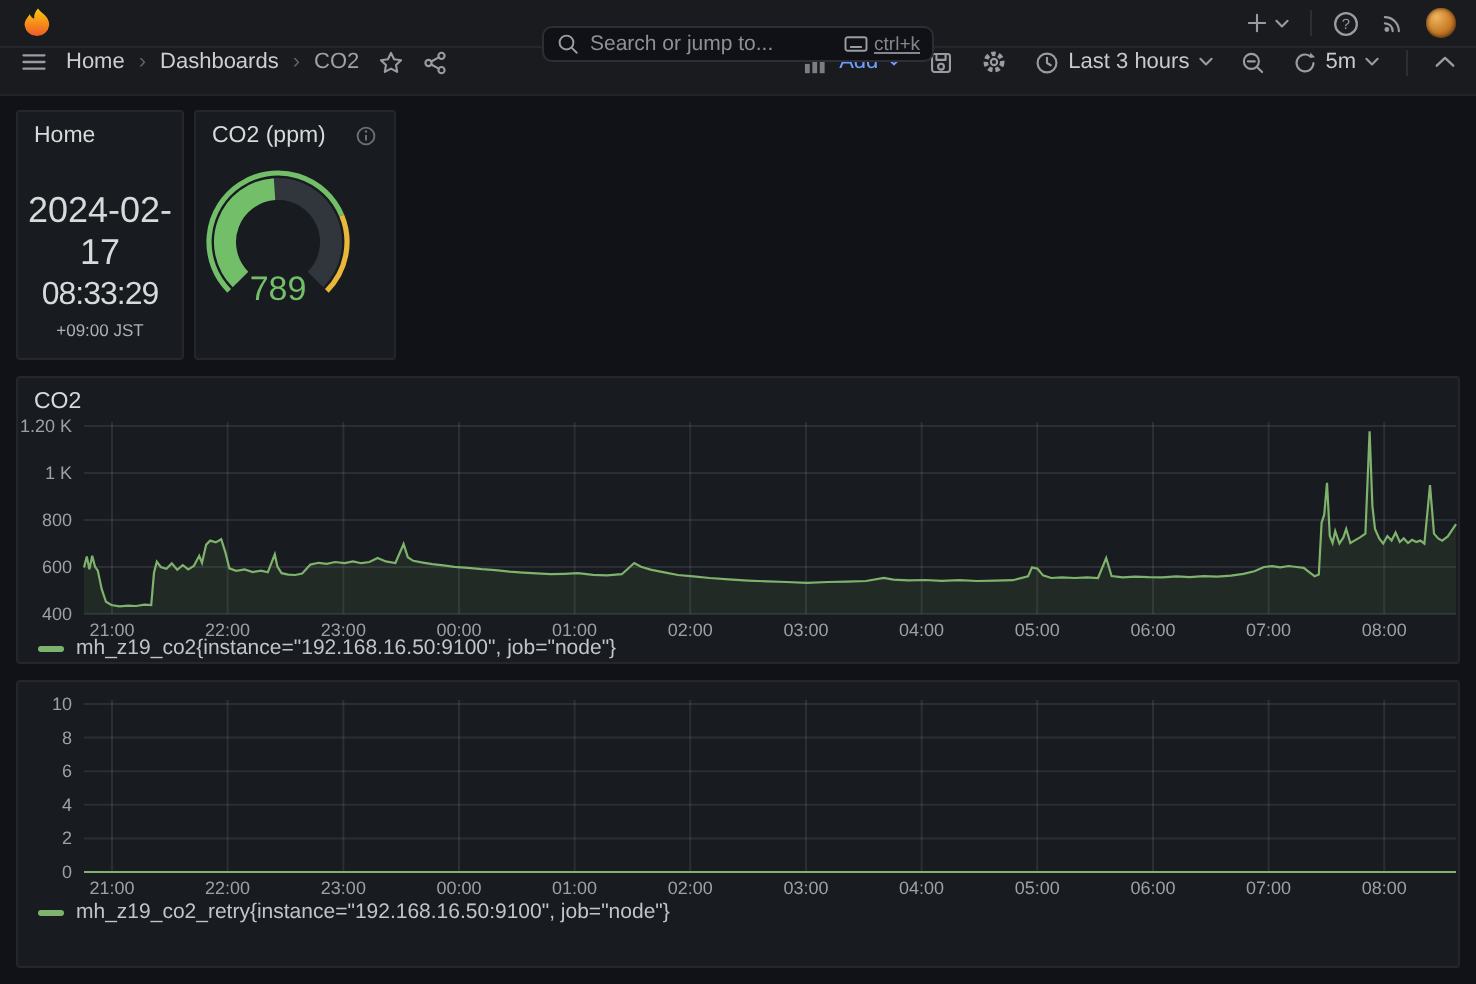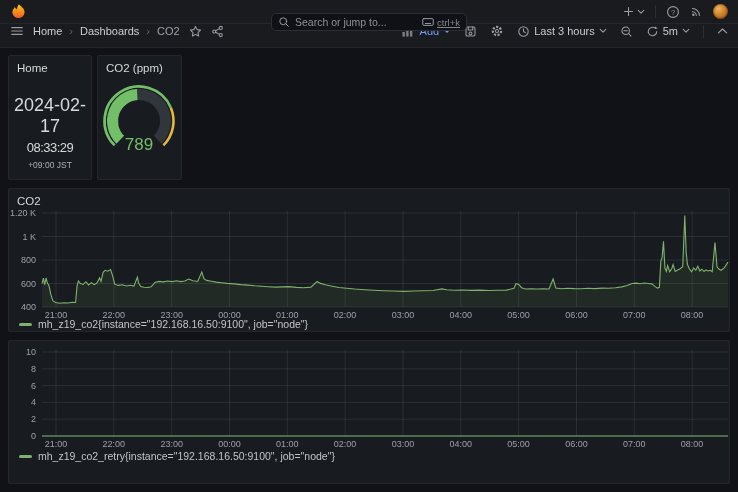--- a/index.html
+++ b/index.html
@@ -31,25 +31,25 @@
   .sn-right{margin-left:auto;display:flex;align-items:center;gap:13px;}
   .ctl{display:flex;align-items:center;gap:4px;color:#c9cad0;font-size:11px;cursor:pointer;}
   .blue{color:#6e9fff;font-weight:500;}
   
   .dash{padding:7px 8px 8px 8px;}
   .row{display:flex;gap:5px;margin-bottom:8px;}
   .panel{background:#181b1f;border:1px solid #25262c;border-radius:2px;box-sizing:border-box;}
   .p-header{display:flex;align-items:center;padding:5px 8px 1px 8px;height:14px;}
   .p-title{font-size:11.5px;font-weight:500;color:#d8d9da;white-space:nowrap;}
   .p-time{width:84px;height:125px;}
-  .p-gauge{width:85px;height:125px;}
+  .p-gauge{width:101px;height:125px;}
   .time-body{display:flex;flex-direction:column;align-items:center;justify-content:center;
     height:92px;padding-top:10px;text-align:center;}
   .t-date{font-size:18px;color:#d8d9da;}
-  .t-time{font-size:13px;color:#d8d9da;letter-spacing:-0.5px;line-height:22px;}
+  .t-time{font-size:16px;color:#d8d9da;letter-spacing:-0.5px;line-height:22px;}
   .t-tz{font-size:8.5px;color:#aeb0b6;margin-top:1px;}
   .info-ic{margin-left:14px;opacity:0.8;}
   .p-chart{width:722px;height:144px;margin-bottom:8px;}
   .ts{display:block;}
   .legend{display:flex;align-items:center;gap:6px;margin:-1px 0 0 10px;height:12px;}
   .swatch{width:13px;height:3px;border-radius:2px;display:inline-block;}
   .l-label{font-size:10.5px;color:#c3c4ca;white-space:nowrap;cursor:pointer;}
   
   svg text{font-family:"Liberation Sans","DejaVu Sans",sans-serif;}
   .grid{stroke:rgba(204,204,220,0.11);stroke-width:1;}

